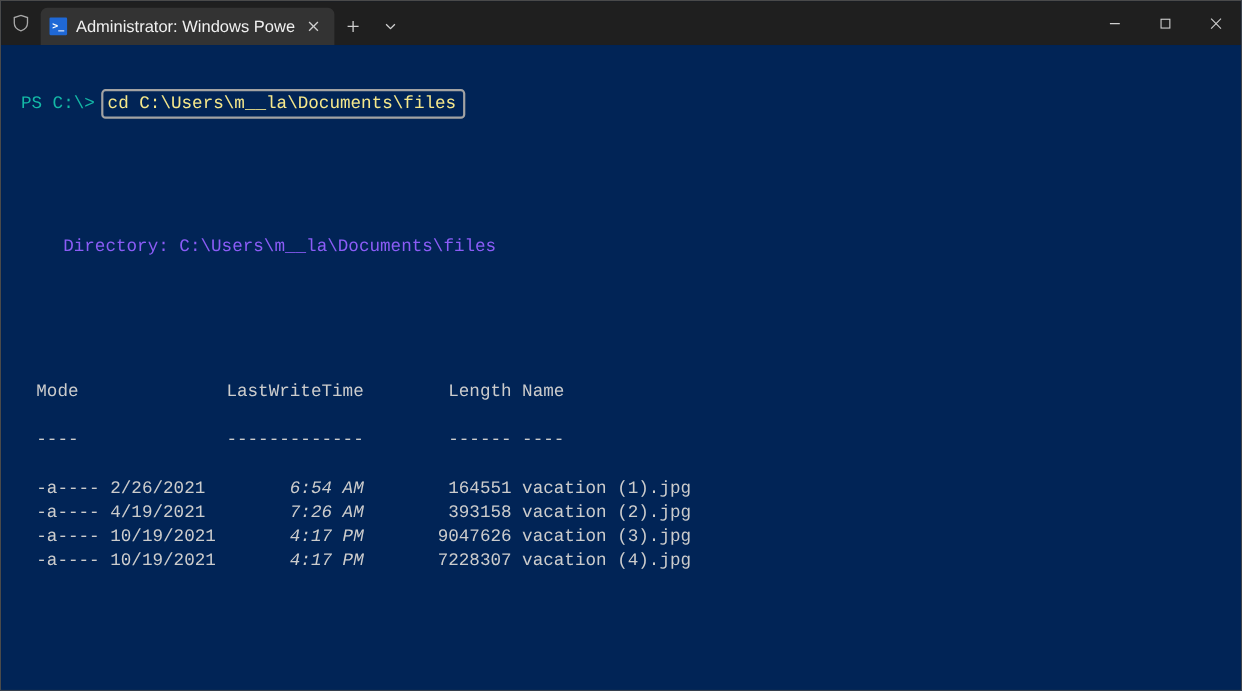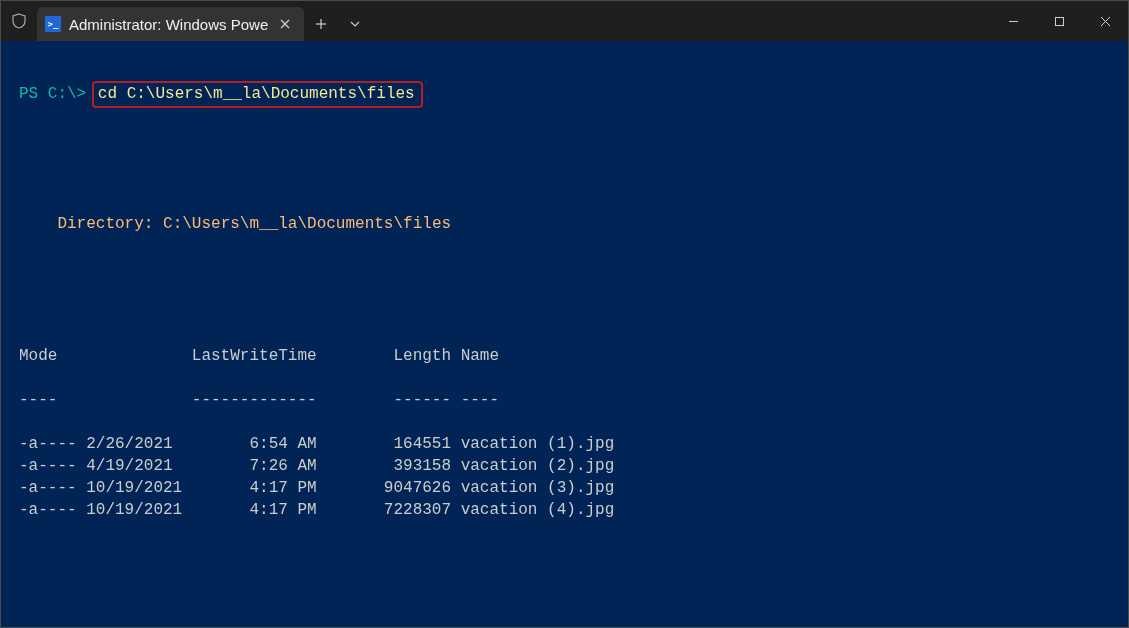--- a/index.html
+++ b/index.html
@@ -75,31 +75,31 @@
     line-height: 22px;
     padding: 18px 0 0 18px;
     white-space: pre;
     overflow:hidden;
     position:relative;
   }
   .line { height:22px; }
   .prompt-white { color:#14b8a6; }
   .cmd-yellow { color:#f6e88b; }
   .highlight-box {
-    border:2px solid #b91c1c;
+    border:2px solid #a3a3a3;
     border-radius:4px;
     display:inline-block;
     padding: 0 6px 1px 4px;
     margin-left:-4px;
   }
-  .header-row, .sep-row, .data-row { color:#cccccc; }
-  .dir-label { color:#fdba74; }
+  .header-row, .sep-row, .data-row { color:#cccccc;margin-left:14px; }
+  .dir-label { color:#8b5cf6; }
   .col-mode   { display:inline-block; width: 7ch; text-align:left; }
   .col-date   { display:inline-block; width:14ch; text-align:left; }
-  .col-time   { display:inline-block; width:10ch; text-align:right; }
+  .col-time   { display:inline-block; width:10ch; text-align:right;font-style:italic; }
   .col-len    { display:inline-block; width:14ch; text-align:right; }
   .col-name   { display:inline-block; padding-left:1ch; }
   .hdr-mode   { display:inline-block; width: 7ch; text-align:left; }
   .hdr-lwt    { display:inline-block; width:24ch; text-align:right; }
   .hdr-len    { display:inline-block; width:14ch; text-align:right; }
   .hdr-name   { display:inline-block; padding-left:1ch; }
 </style>
 </head>
 <body>
 

